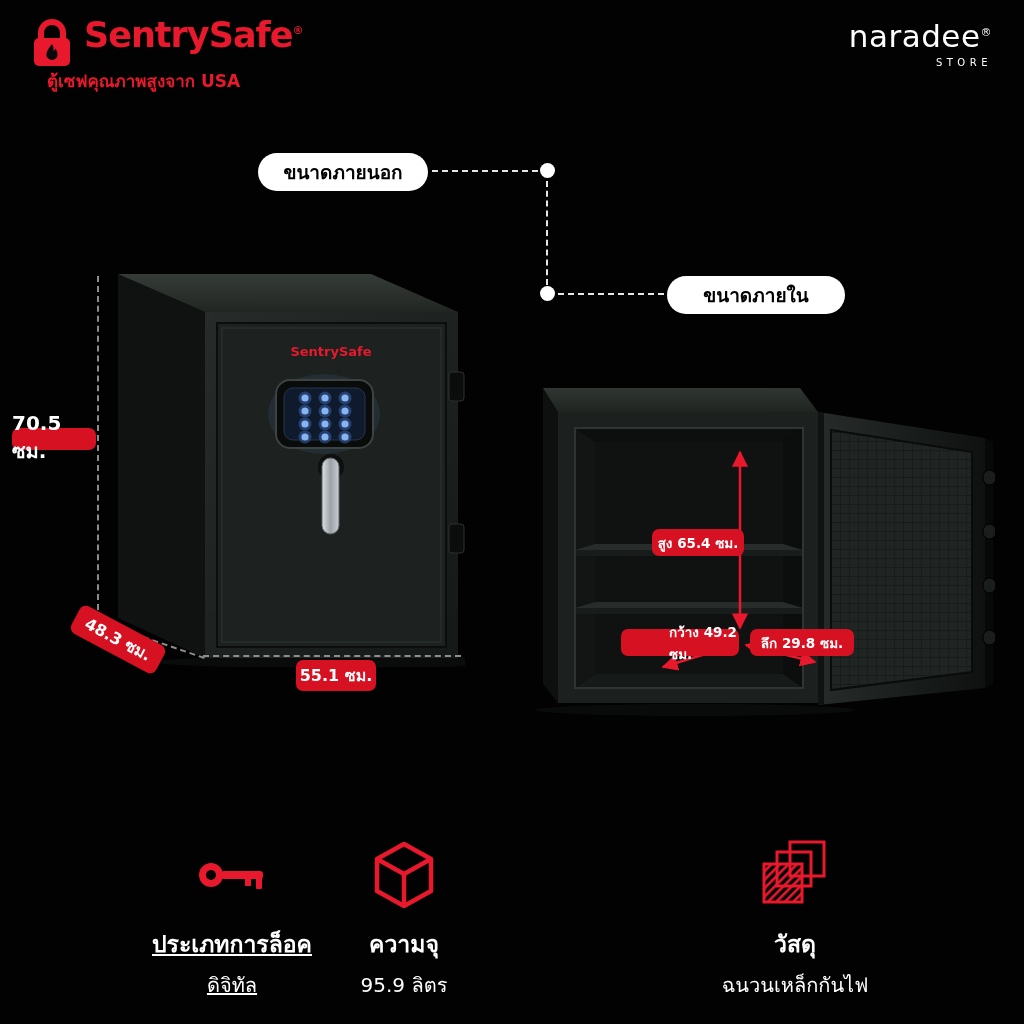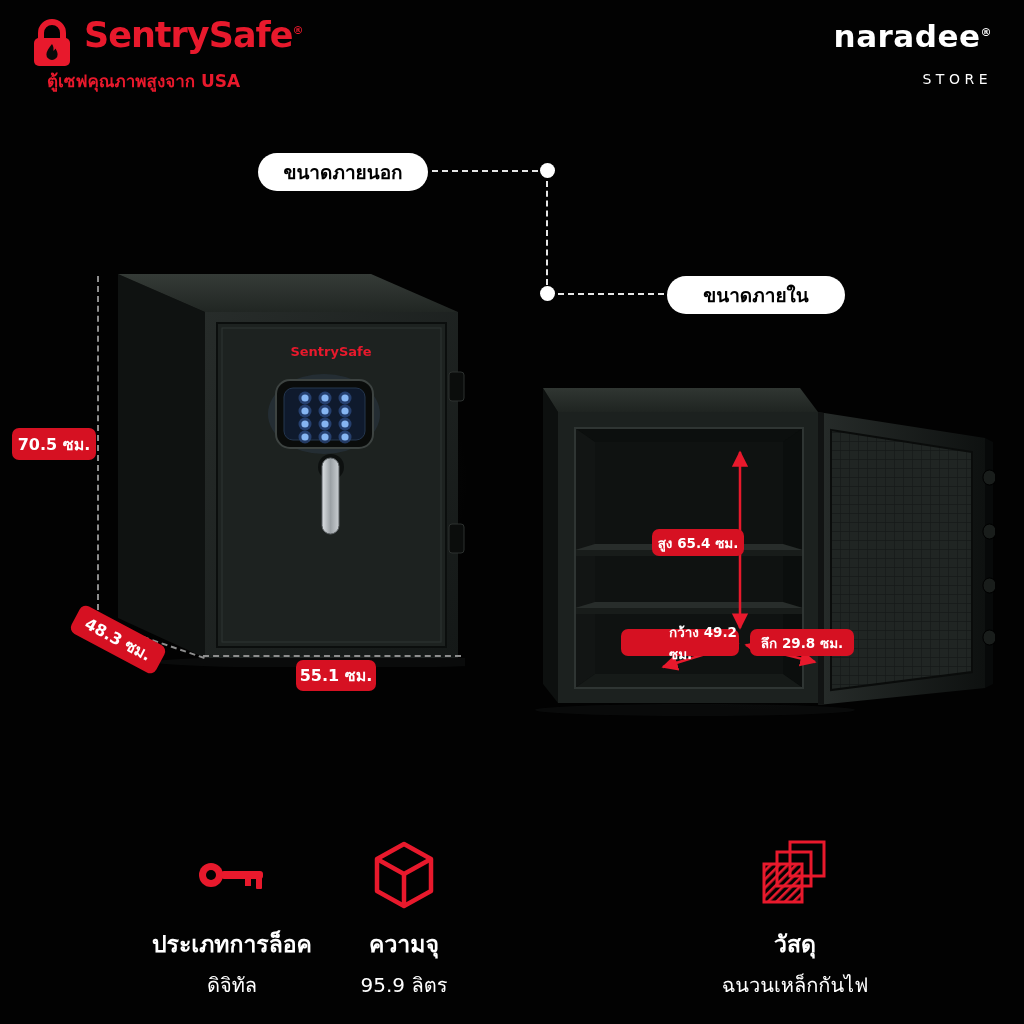--- a/index.html
+++ b/index.html
@@ -13,23 +13,23 @@
     background:radial-gradient(closest-side, rgba(86,92,89,.22), rgba(0,0,0,0) 72%); }
   #glowR{ left:495px; top:350px; width:530px; height:420px;
     background:radial-gradient(closest-side, rgba(86,92,89,.20), rgba(0,0,0,0) 72%); }
 
   
   .brand{ position:absolute; left:30px; top:16px; display:flex; gap:10px; align-items:flex-start; }
   .brand-text .name{ font-size:35px; font-weight:bold; color:var(--accent); letter-spacing:-1px; line-height:1.1; }
   .brand-text .name sup{ font-size:11px; }
   .tagline{ position:absolute; left:47px; top:67px; font-size:17px; font-weight:bold; color:var(--accent); }
   .store{ position:absolute; right:32px; top:18px; text-align:right; }
-  .store .sname{ font-size:31px; font-weight:bold; letter-spacing:.5px;margin-left:47px; }
+  .store .sname{ font-size:31px; font-weight:normal; letter-spacing:.5px;margin-left:47px; }
   .store .sname sup{ font-size:11px; }
-  .store .ssub{ font-size:14px; letter-spacing:4.5px; margin-top:17px;text-align:right; }
+  .store .ssub{ font-size:10px; letter-spacing:4.5px; margin-top:3px;text-align:right; }
 
   
   .callout{ position:absolute; background:#fff; color:#000000; font-weight:bold; font-size:19px;
     height:38px; line-height:38px; text-align:center; border-radius:19px; }
   #callout-ext{ left:258px; top:153px; width:170px; }
   #callout-int{ left:667px; top:276px; width:178px; }
   .dash-h{ position:absolute; border-top:2px dashed #e6e6e6; }
   .dash-v{ position:absolute; border-left:2px dashed #e6e6e6; }
   #cl1{ left:432px; top:170px; width:106px; }
   #cl2{ left:546px; top:181px; height:104px; }
@@ -41,37 +41,37 @@
   
   .mdash-v{ position:absolute; border-left:2px dashed #8d8d8d; }
   .mdash-h{ position:absolute; border-top:2px dashed #8d8d8d; }
   #mline-h{ left:97px; top:276px; height:344px; }
   #mline-w{ left:203px; top:655px; width:258px; }
   #mline-d{ left:97px; top:620px; width:114px; transform:rotate(19deg); transform-origin:0 0; }
 
   
   .rpill{ position:absolute; background:var(--pill); color:#fff; font-weight:bold;
     display:flex; align-items:center; justify-content:center; border-radius:7px; }
-  #dim-h{ left:12px; top:428px; width:84px; height:32px; font-size:16px; }
+  #dim-h{ left:12px; top:428px; width:84px; height:22px; font-size:20px; }
   #dim-d{ left:70px; top:624px; width:96px; height:31px; font-size:16px; transform:rotate(28deg); }
   #dim-w{ left:296px; top:660px; width:80px; height:31px; font-size:16px; }
   #idim-h{ left:652px; top:529px; width:92px; height:27px; font-size:13.5px; z-index:4; }
   #idim-w{ left:621px; top:629px; width:118px; height:27px; font-size:13.5px; z-index:4;padding-left:48px; }
   #idim-d{ left:750px; top:629px; width:104px; height:27px; font-size:13.5px; z-index:4; }
 
   svg.scene{ position:absolute; }
   #safeClosed{ left:100px; top:262px; }
   #safeOpen{ left:525px; top:378px; }
 
   .aF{ fill:var(--accent); }
   .aS{ stroke:var(--accent); fill:none; }
 
   
   .feature{ position:absolute; top:836px; width:250px; text-align:center; }
-  #feat-0{ left:107px; } #feat-1{ left:279px; } #feat-2{ left:465px; } #feat-3{ left:670px; }
+  #feat-0{ left:107px;text-decoration:underline; } #feat-1{ left:279px; } #feat-2{ left:465px; } #feat-3{ left:670px; }
   .f-icon{ height:78px; display:flex; align-items:center; justify-content:center; }
   .f-title{ margin-top:12px; font-size:23px; font-weight:bold; }
   .f-value{ margin-top:7px; font-size:20px; }
 </style>
 </head>
 <body>
 
 <div id="stage">
 
   <div class="glow" id="glowL"></div>

